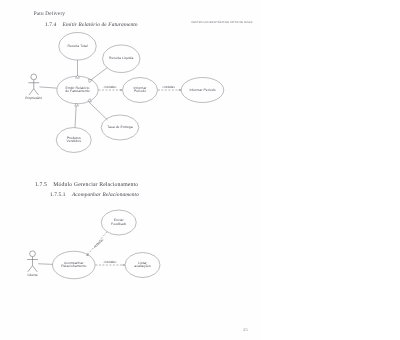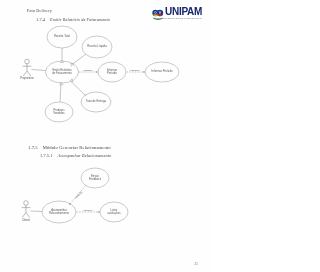--- a/index.html
+++ b/index.html
@@ -143,36 +143,20 @@
   }
 </style>
 </head>
 <body>
 
 <div class="page">
 
   <div class="header">
     <div class="doc-title">Patu Delivery</div>
 
-    <div class="logo">
-      <div class="logo-mark">
-        <svg width="12" height="11" viewBox="0 0 24 22" xmlns="http://www.w3.org/2000/svg">
-          <circle cx="7" cy="8" r="6.4" fill="#1b3b8f"></circle>
-          <circle cx="16" cy="8" r="6.4" fill="#1b3b8f"></circle>
-          <path d="M1.8 11 A6.4 6.4 0 0 0 13.2 11 Z" fill="#f2b705"></path>
-          <path d="M10.2 11 A6.4 6.4 0 0 0 21.6 11 Z" fill="#d4232a"></path>
-          <circle cx="7" cy="7" r="2.1" fill="#ffffff"></circle>
-          <circle cx="16" cy="7" r="2.1" fill="#ffffff"></circle>
-          <circle cx="7" cy="7" r="1.0" fill="#111111"></circle>
-          <circle cx="16" cy="7" r="1.0" fill="#111111"></circle>
-          <path d="M3 17 Q12 22 21 17 L21 19.5 Q12 24 3 19.5 Z" fill="#1f8a3b"></path>
-        </svg>
-      </div>
-      <div class="logo-word">UNIPAM</div>
-    </div>
     <div class="logo-sub">CENTRO UNIVERSITÁRIO DE PATOS DE MINAS</div>
   </div>
 
   <div class="heading h-l3" id="heading-1">
     <span class="num">1.7.4</span><span>Emitir Relatório de Faturamento</span>
   </div>
 
   <div class="heading h-l2" id="heading-2">
     <span class="num">1.7.5</span><span>Módulo Gerenciar Relacionamento</span>
   </div>

